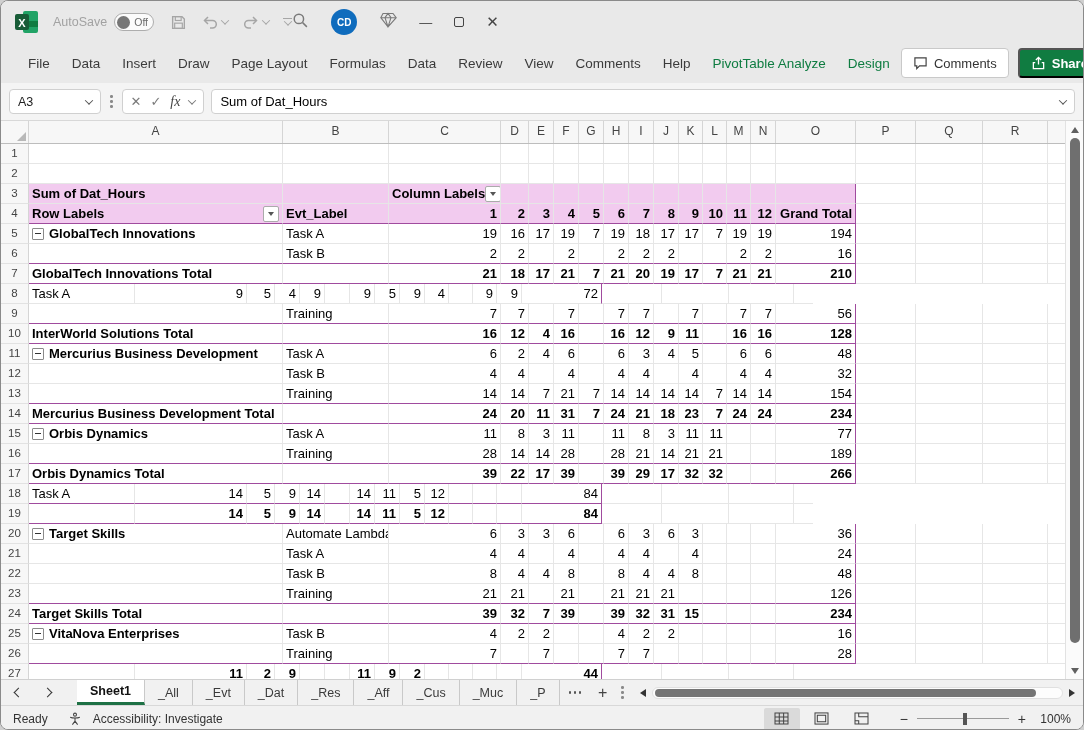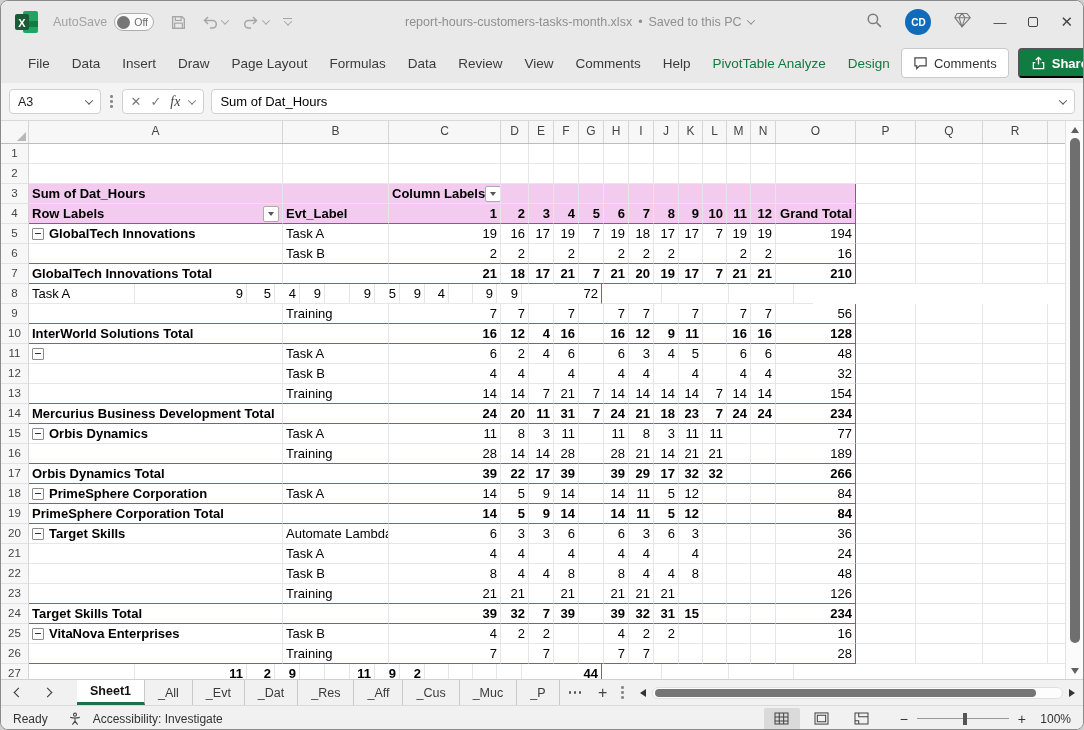--- a/index.html
+++ b/index.html
@@ -136,26 +136,20 @@
         <svg width="18" height="16" viewBox="0 0 17 16">
             <path d="M13.5 6.5 h-7.5 a3.8 3.8 0 0 0 0 7.6 h2.5" fill="none" stroke="#A6A6A6" stroke-width="1.5"></path>
             <path d="M10.5 3 L14 6.5 L10.5 10" fill="none" stroke="#A6A6A6" stroke-width="1.5"></path>
           </svg>
         <span class="chev"></span>
       </span>
       <span class="grp" style="flex-direction:column; gap:1px;">
         <span style="display:block;width:9px;height:1.4px;background:#A6A6A6;"></span>
         <span class="chev"></span>
       </span>
-    </div>
-    <div class="title-block">
-      <span>report-hours-customers-tasks-month.xlsx</span>
-      <span>•</span>
-      <span>Saved to this PC</span>
-      <span class="chev"></span>
     </div>
     <div class="tb-icons">
       <span>
         <svg width="17" height="17" viewBox="0 0 16 16">
             <circle cx="6.5" cy="6.5" r="4.4" fill="none" stroke="#7A7A7A" stroke-width="1.4"></circle>
             <path d="M10 10 L14 14" stroke="#7A7A7A" stroke-width="1.4"></path>
           </svg>
       </span>
       <span class="avatar">CD</span>
       <span>
@@ -486,20 +480,21 @@
         <div class="cell" style="width: 67px;"></div>
         <div class="cell" style="width: 65px;"></div>
         <div class="cell" style="width: 19px; border-right: none;"></div>
       </div>
       <div class="grid-row">
         <div class="rh">11</div>
         <div class="cell b" style="width: 254px;">
           <span class="xbox">
             <i></i>
           </span>
+          <span>Mercurius Business Development</span>
         </div>
         <div class="cell" style="width: 106px;">Task A</div>
         <div class="cell num" style="width: 112px;">6</div>
         <div class="cell num" style="width: 28px;">2</div>
         <div class="cell num" style="width: 25px;">4</div>
         <div class="cell num" style="width: 25px;">6</div>
         <div class="cell num" style="width: 25px;"></div>
         <div class="cell num" style="width: 25px;">6</div>
         <div class="cell num" style="width: 25px;">3</div>
         <div class="cell num" style="width: 25px;">4</div>
@@ -649,26 +644,20 @@
         <div class="cell pb num b" style="width: 24px;"></div>
         <div class="cell pb num b" style="width: 25px;"></div>
         <div class="cell pb pr num b" style="width: 80px;">266</div>
         <div class="cell" style="width: 60px;"></div>
         <div class="cell" style="width: 67px;"></div>
         <div class="cell" style="width: 65px;"></div>
         <div class="cell" style="width: 19px; border-right: none;"></div>
       </div>
       <div class="grid-row">
         <div class="rh">18</div>
-        <div class="cell pb b" style="width: 254px;">
-          <span class="xbox">
-            <i></i>
-          </span>
-          <span>PrimeSphere Corporation</span>
-        </div>
         <div class="cell pb" style="width: 106px;">Task A</div>
         <div class="cell pb num" style="width: 112px;">14</div>
         <div class="cell pb num" style="width: 28px;">5</div>
         <div class="cell pb num" style="width: 25px;">9</div>
         <div class="cell pb num" style="width: 25px;">14</div>
         <div class="cell pb num" style="width: 25px;"></div>
         <div class="cell pb num" style="width: 25px;">14</div>
         <div class="cell pb num" style="width: 25px;">11</div>
         <div class="cell pb num" style="width: 25px;">5</div>
         <div class="cell pb num" style="width: 24px;">12</div>
@@ -676,23 +665,20 @@
         <div class="cell pb num" style="width: 24px;"></div>
         <div class="cell pb num" style="width: 25px;"></div>
         <div class="cell pb pr num" style="width: 80px;">84</div>
         <div class="cell" style="width: 60px;"></div>
         <div class="cell" style="width: 67px;"></div>
         <div class="cell" style="width: 65px;"></div>
         <div class="cell" style="width: 19px; border-right: none;"></div>
       </div>
       <div class="grid-row">
         <div class="rh">19</div>
-        <div class="cell pb b" style="width: 254px;">
-          <span>PrimeSphere Corporation Total</span>
-        </div>
         <div class="cell pb" style="width: 106px;"></div>
         <div class="cell pb num b" style="width: 112px;">14</div>
         <div class="cell pb num b" style="width: 28px;">5</div>
         <div class="cell pb num b" style="width: 25px;">9</div>
         <div class="cell pb num b" style="width: 25px;">14</div>
         <div class="cell pb num b" style="width: 25px;"></div>
         <div class="cell pb num b" style="width: 25px;">14</div>
         <div class="cell pb num b" style="width: 25px;">11</div>
         <div class="cell pb num b" style="width: 25px;">5</div>
         <div class="cell pb num b" style="width: 24px;">12</div>

